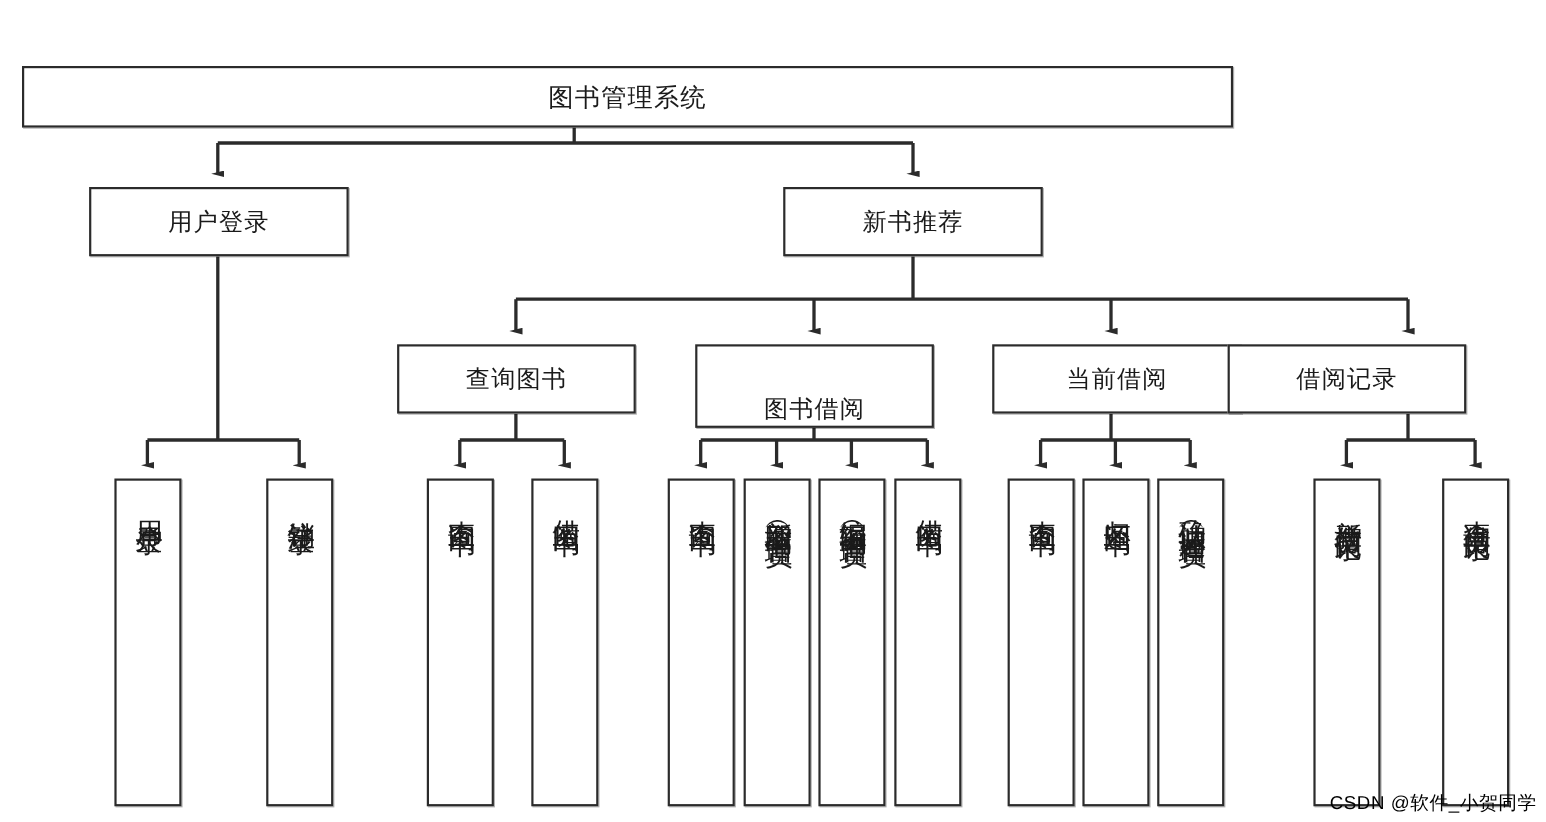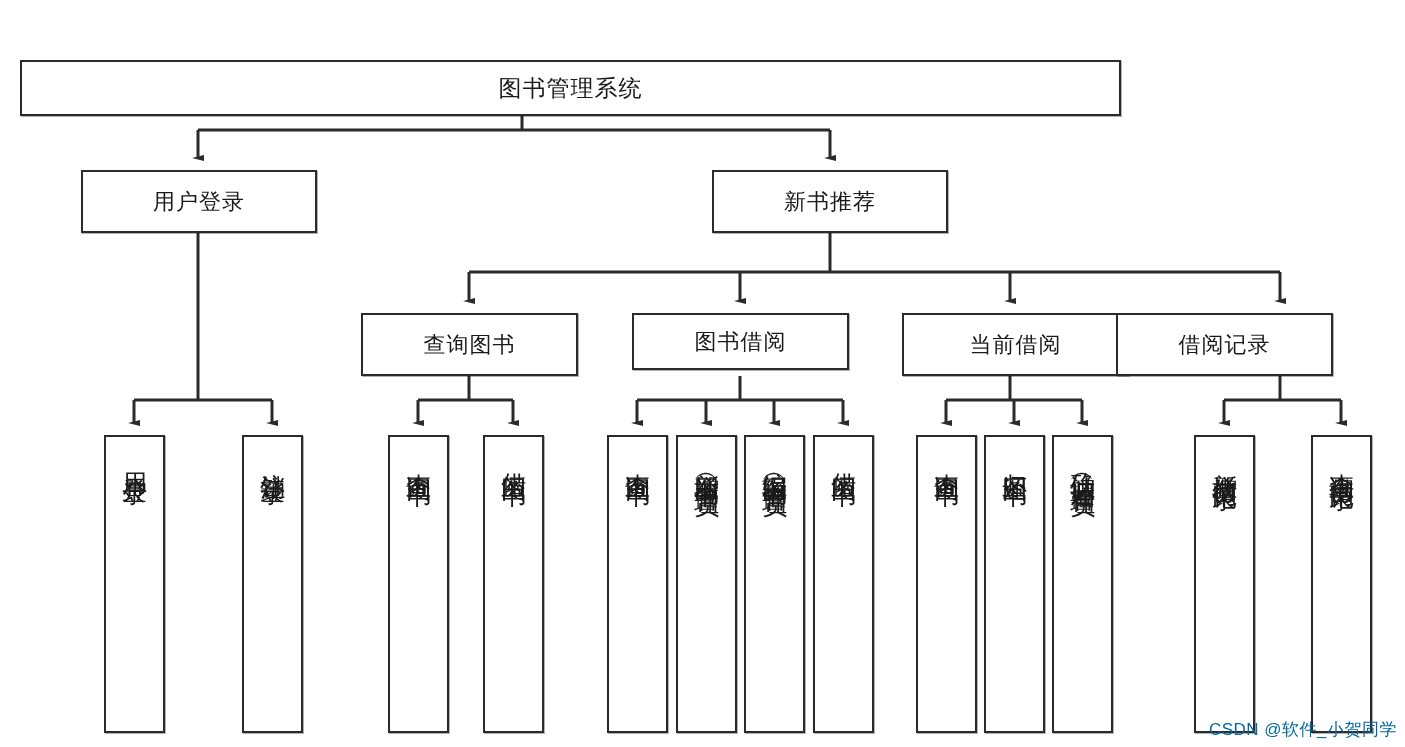--- a/index.html
+++ b/index.html
@@ -55,21 +55,21 @@
     color: #1a1a1a;
   }
   .node.root {
     font-size: 23px;
   }
   .watermark {
     position: absolute;
     right: 8px;
     bottom: 6px;
     font-size: 17px;
-    color: #0369a1;
+    color: #000000;
     letter-spacing: 0.5px;
     white-space: nowrap;
     user-select: none;
   }
 </style>
 </head>
 <body>
 
 <div id="canvas">
 
@@ -130,21 +130,21 @@
   <div class="node horiz" style="left:81px; top:170px; width:236px; height:63px;">
     <span>用户登录</span>
   </div>
   <div class="node horiz" style="left:712px; top:170px; width:236px; height:63px;">
     <span>新书推荐</span>
   </div>
 
   <div class="node horiz" style="left:361px; top:313px; width:217px; height:63px;">
     <span>查询图书</span>
   </div>
-  <div class="node horiz" style="left:632px; top:313px; width:217px; height:57px;">
+  <div class="node horiz" style="left:632px; top:313px; width:217px; height:76px;align-items:flex-end;">
     <span>图书借阅</span>
   </div>
   <div class="node horiz" style="left:902px; top:313px; width:227px; height:63px;">
     <span>当前借阅</span>
   </div>
   <div class="node horiz" style="left:1116px; top:313px; width:217px; height:63px;">
     <span>借阅记录</span>
   </div>
 
   <div class="node vert" style="left:104px; top:435px; width:61px; height:298px;">

